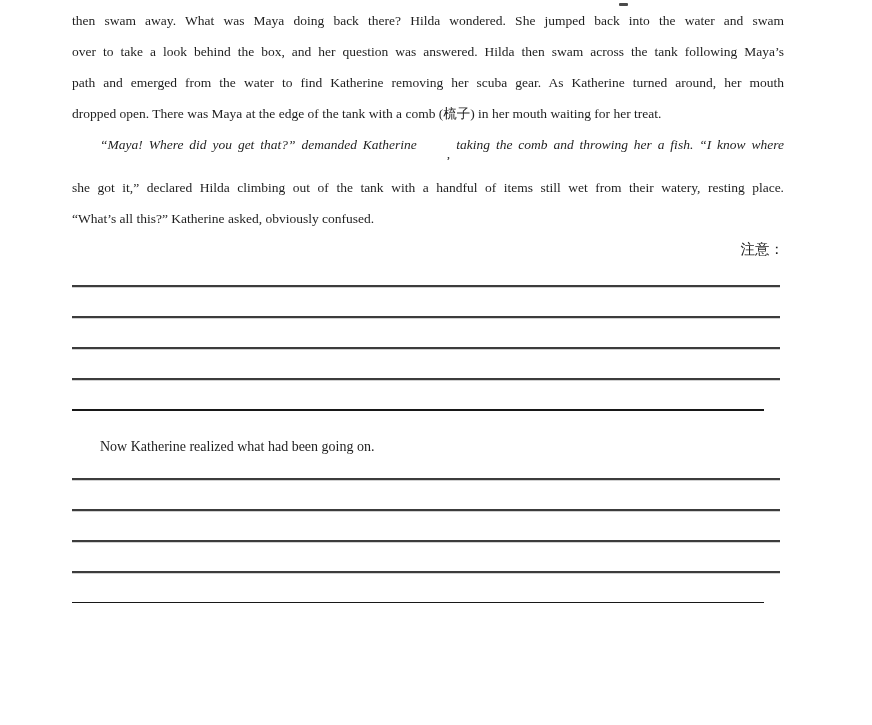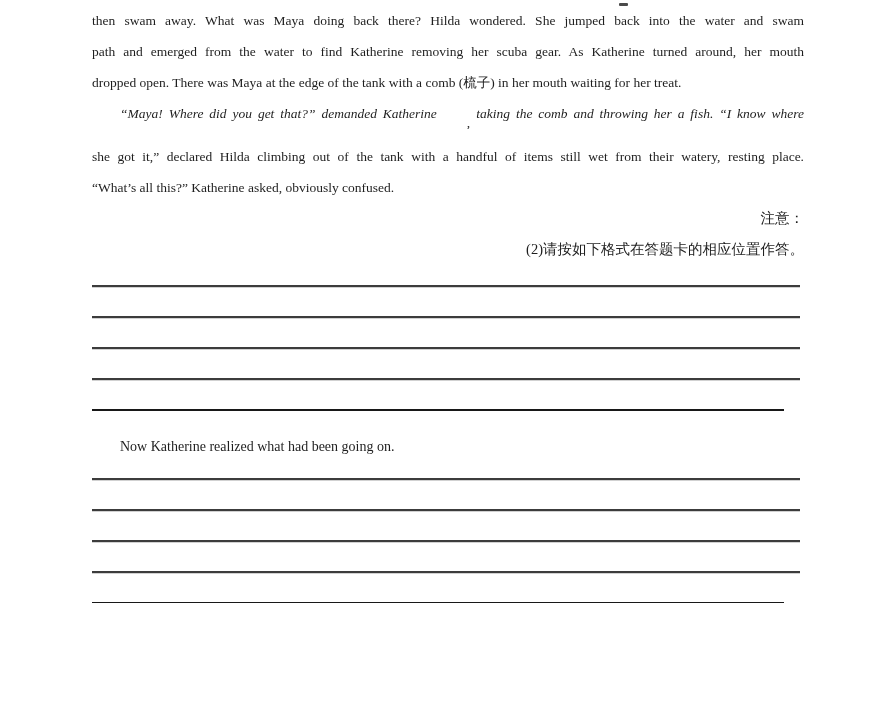--- a/index.html
+++ b/index.html
@@ -7,21 +7,21 @@
     position: relative;
     width: 872px;
     height: 725px;
     background: #ffffff;
     font-family: "Liberation Serif", "DejaVu Serif", serif;
     color: #1e1e1e;
     overflow: hidden;
   }
   .content {
     position: absolute;
-    left: 92px;
+    left: 72px;
     top: 5px;
     width: 712px;
   }
   
   .tl {
     font-size: 13.5px;
     line-height: 31px;
     height: 31px;
     white-space: nowrap;
     overflow: hidden;
@@ -74,29 +74,29 @@
 </head>
 <body>
 
 <div class="page">
 
   <div class="scan-dash"></div>
 
   <div class="content">
 
     <div class="tl just">then swam away. What was Maya doing back there? Hilda wondered. She jumped back into the water and swam</div>
+    <div class="tl just">over to take a look behind the box, and her question was answered. Hilda then swam across the tank following Maya’s</div>
     <div class="tl just">path and emerged from the water to find Katherine removing her scuba gear. As Katherine turned around, her mouth</div>
     <div class="tl">dropped open. There was Maya at the edge of the tank with a comb (梳子) in her mouth waiting for her treat.</div>
 
     <div class="tl just indent gap-after"><span>“Maya! Where did you get that?” demanded Katherine</span><span class="dropped-comma">,</span><span>taking the comb and throwing her a fish. “I know where</span></div>
     <div class="tl just">she got it,” declared Hilda climbing out of the tank with a handful of items still wet from their watery, resting place.</div>
     <div class="tl">“What’s all this?” Katherine asked, obviously confused.</div>
 
     <div class="tl cjk">注意：</div>
-    <div class="tl cjk">(2)请按如下格式在答题卡的相应位置作答。</div>
 
 
     <div class="rule first-a"></div>
     <div class="rule"></div>
     <div class="rule"></div>
     <div class="rule"></div>
     <div class="rule short"></div>
 
     <div class="tl lead indent now-line">Now Katherine realized what had been going on.</div>
 

